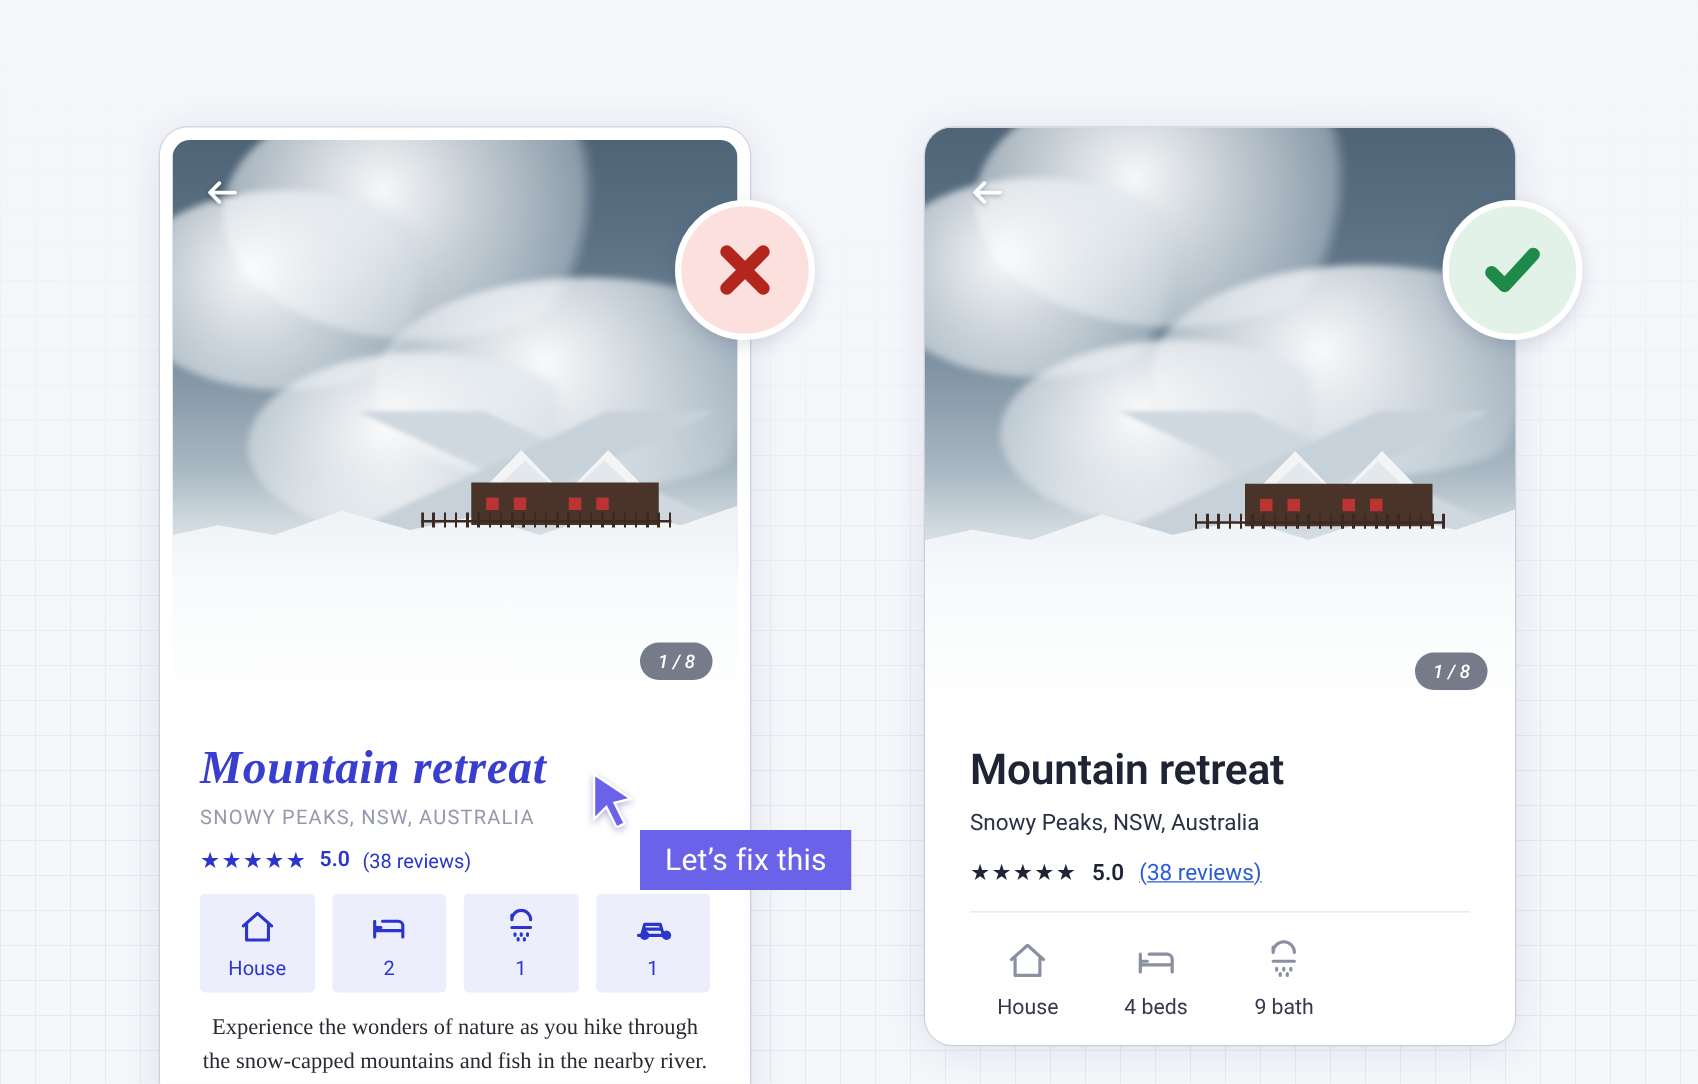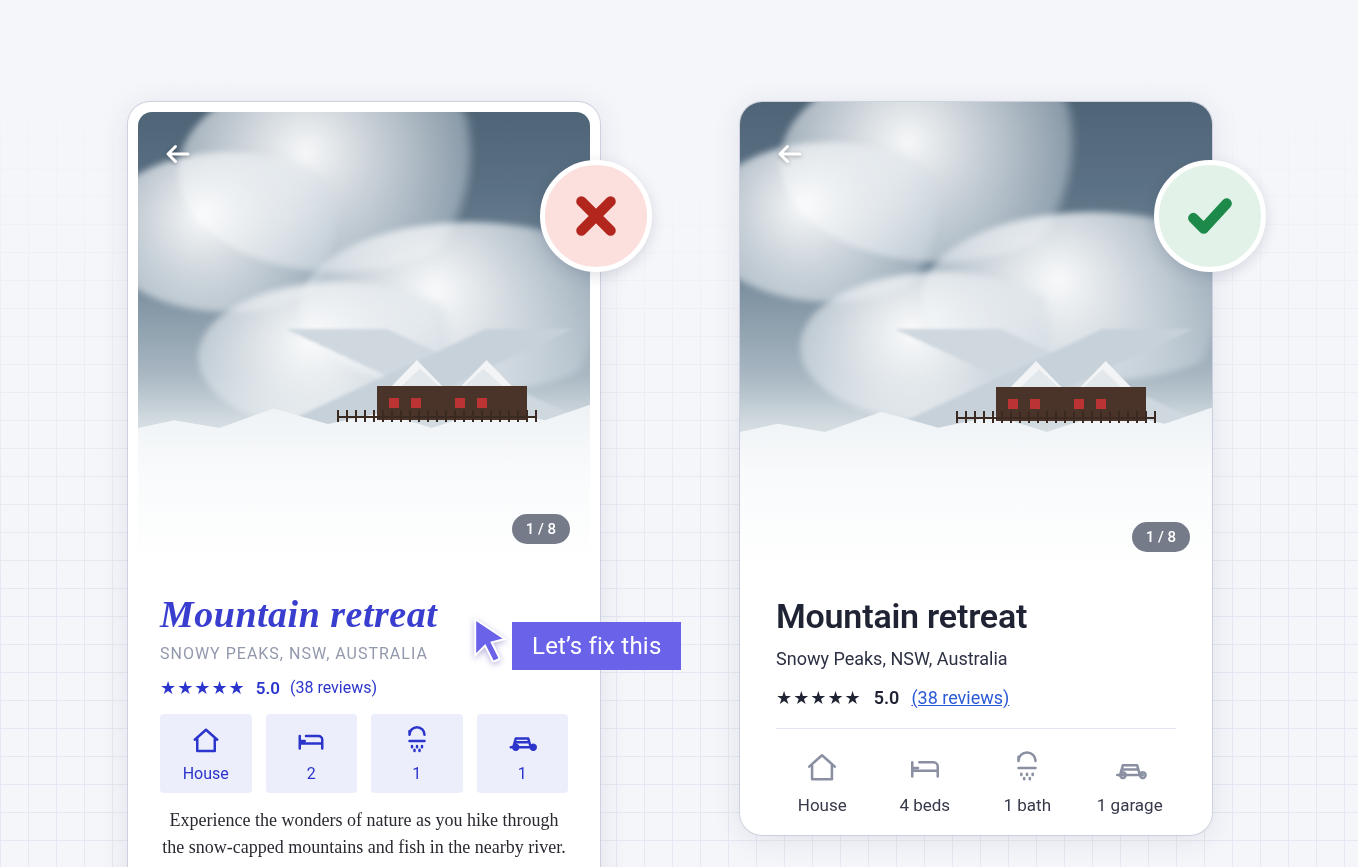--- a/index.html
+++ b/index.html
@@ -104,21 +104,21 @@
   .back-btn {
     position:absolute; top:32px; left:30px;
     width:40px; height:40px;
     display:flex; align-items:center; justify-content:center;
   }
   .back-btn svg { width:30px; height:30px; stroke:#fff; stroke-width:2.4; fill:none; stroke-linecap:round; stroke-linejoin:round; filter: drop-shadow(0 1px 2px rgba(0,0,0,0.3)); }
   .page-counter {
     position:absolute; right:22px; bottom:22px;
     background: rgba(80,86,104,0.78);
     color:#fff; font-size:15px; font-weight:500;
-    padding:6px 14px; border-radius:16px;
+    padding:6px 14px; border-radius:16px;font-style:italic;
   }
   .left .page-counter { right:30px; bottom:30px; }
   .content { padding: 18px 32px 20px; }
   .right .content { padding: 22px 36px 20px; }
 
   
   .left .title {
     font-family: Georgia, "Times New Roman", serif;
     font-weight:700; font-style:italic;
     color:#3a3ecf; font-size:38px; letter-spacing:0.5px;
@@ -169,21 +169,21 @@
   .badge svg { width:50px; height:50px; stroke-width:5; fill:none; stroke-linecap:round; stroke-linejoin:round; }
   .badge.bad svg { stroke:#b3261e; }
   .badge.good svg { stroke:#1d8a4a; }
 
   
   .cursor {
     position:absolute; top:616px; left:470px; z-index:30;
   }
   .cursor svg { width:40px; height:46px; filter: drop-shadow(0 2px 3px rgba(60,40,160,0.35)); }
   .tooltip {
-    position:absolute; top:622px; left:512px;
+    position:absolute; top:664px; left:512px;
     background:#6a62e8; color:#fff; font-size:24px; padding:10px 20px;
     z-index:30; letter-spacing:0.2px;
   }
 </style>
 </head>
 <body>
 
 <div class="grid-bg"></div>
 <div class="fade"></div>
 
@@ -299,27 +299,21 @@
       <div class="feature">
         <svg viewBox="0 0 24 24">
             <path d="M3 18V8m0 6h18v4M21 14v-3a3 3 0 0 0-3-3H8M3 12h4"></path>
           </svg>
         <div class="feature-label">4 beds</div>
       </div>
       <div class="feature">
         <svg viewBox="0 0 24 24">
             <path d="M6 4v3a6 6 0 0 1 12 0M6 12h12M8 16v1M12 16v1M16 16v1M10 19v1M14 19v1"></path>
           </svg>
-        <div class="feature-label">1 bath</div>
-      </div>
-      <div class="feature">
-        <svg viewBox="0 0 24 24">
-            <path d="M5 17a2 2 0 1 0 0-0.01M19 17a2 2 0 1 0 0-0.01M3 17h2m14 0h2M5 17h14M5 17l2-7h10l2 7M7 13h10"></path>
-          </svg>
-        <div class="feature-label">1 garage</div>
+        <div class="feature-label">9 bath</div>
       </div>
     </div>
   </div>
 </div>
 
 <div class="badge bad">
   <svg viewBox="0 0 24 24">
       <path d="M5 5l14 14M19 5L5 19"></path>
     </svg>
 </div>

